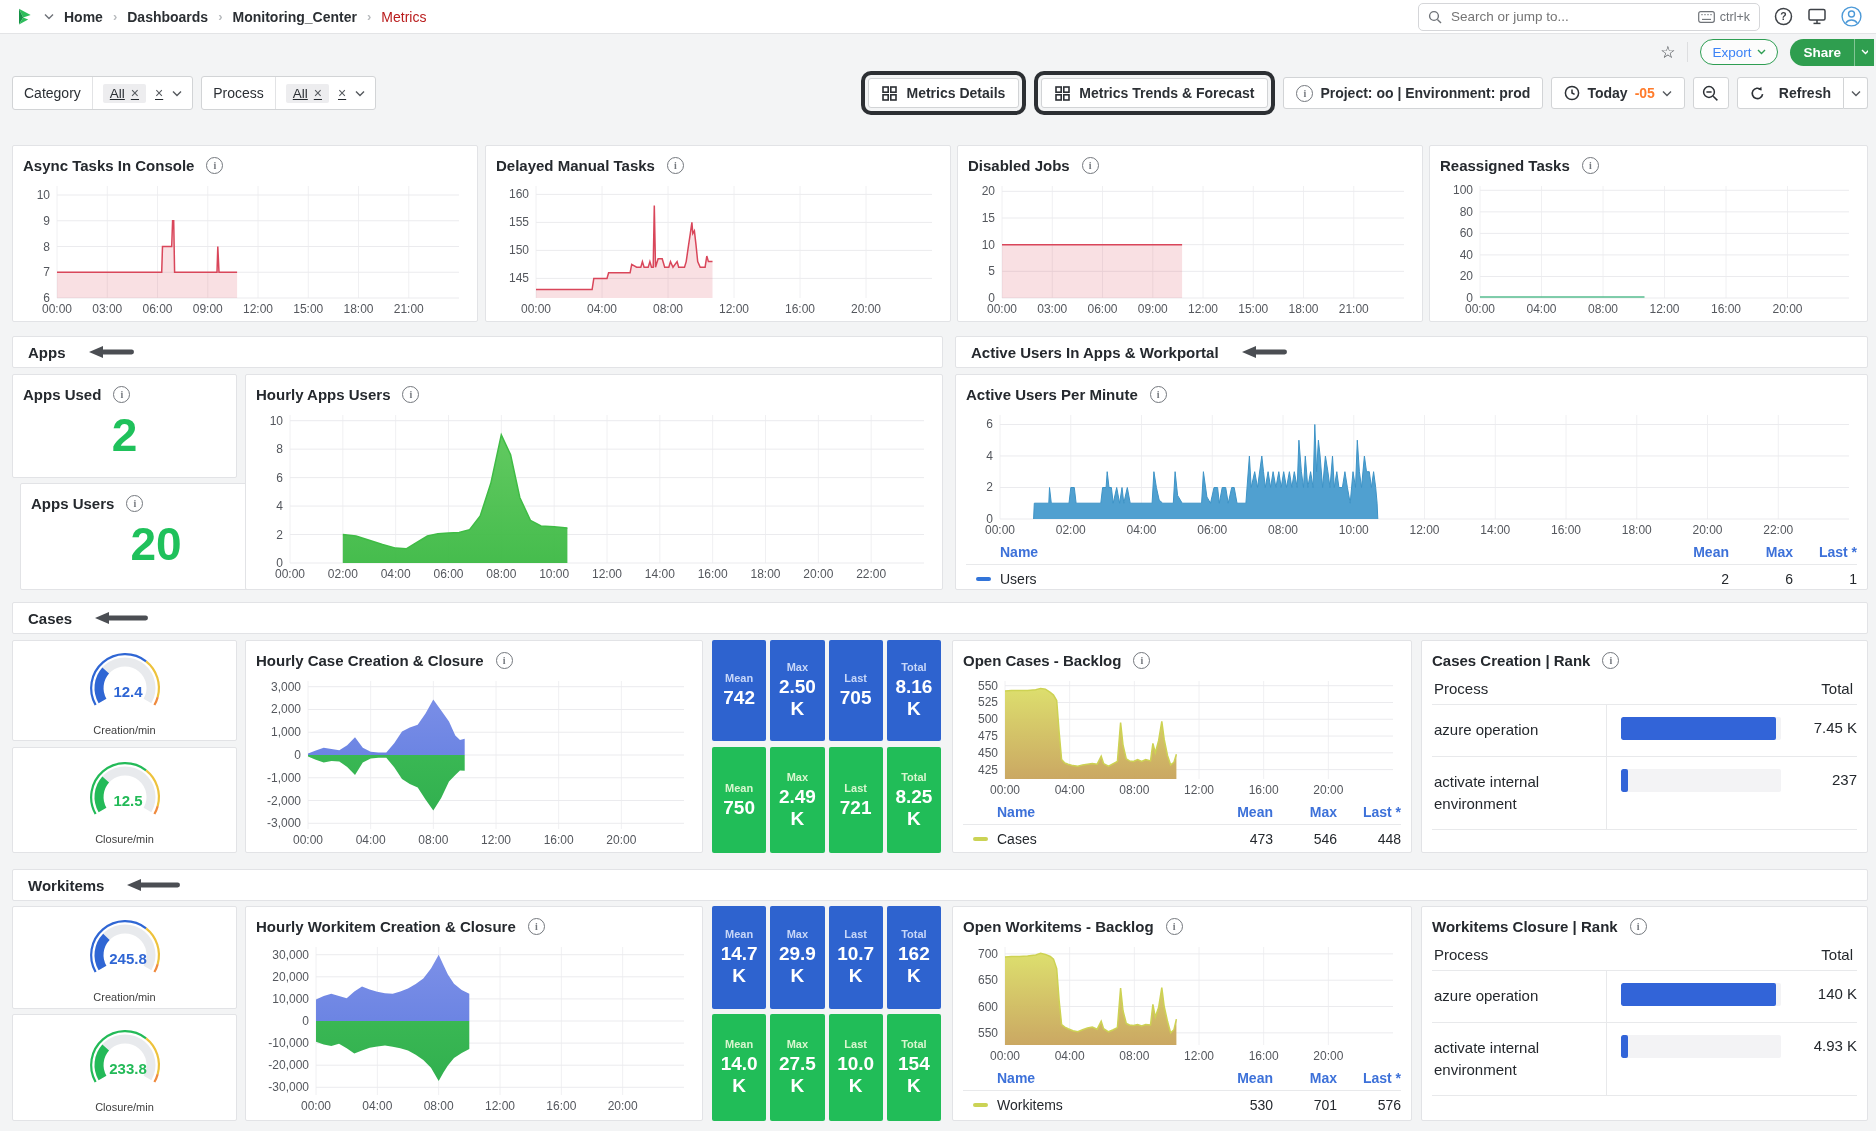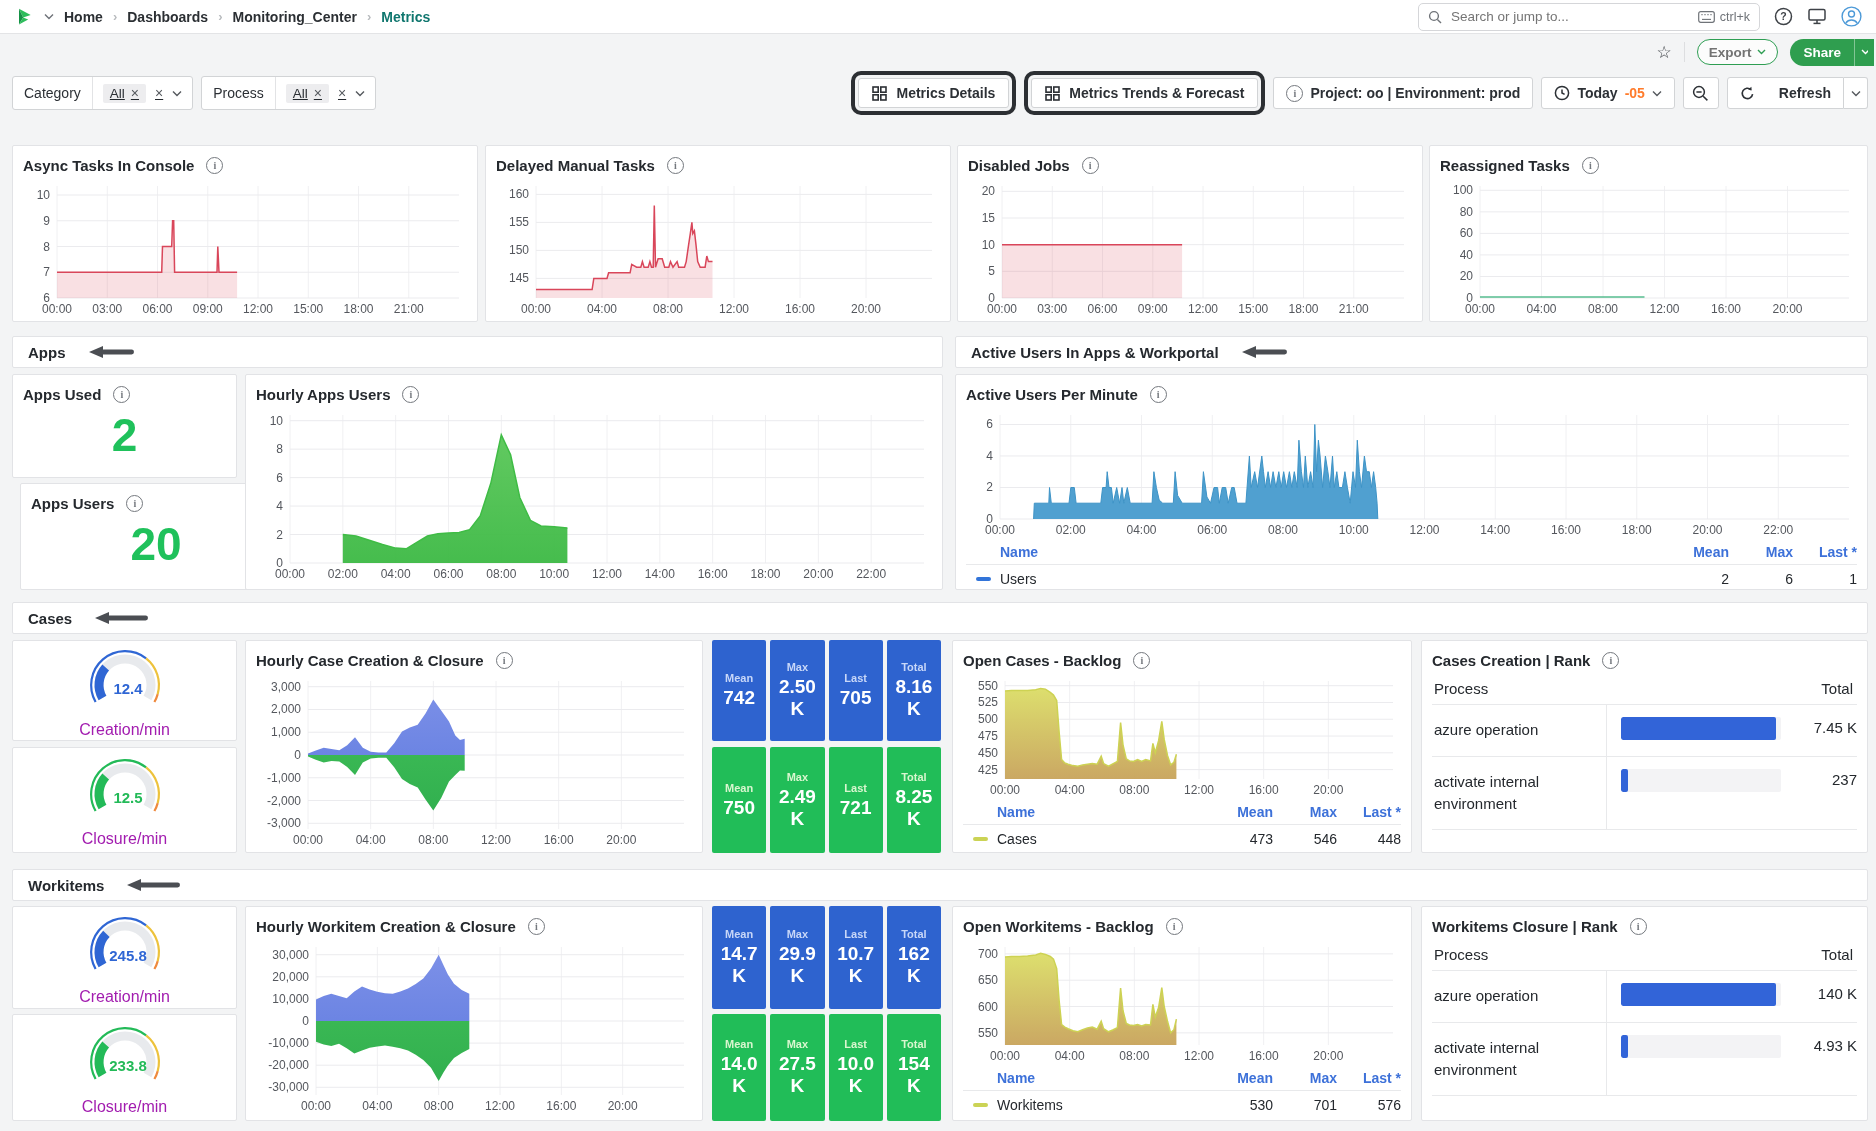--- a/index.html
+++ b/index.html
@@ -4,67 +4,67 @@
 <style>
   html,body{margin:0;padding:0;background:#eef0f1;font-family:"Liberation Sans",sans-serif;color:#24292e;}
   .app{position:relative;width:1876px;height:1131px;overflow:hidden;background:#f3f4f5;}
   svg{display:block}
   button{font-family:"Liberation Sans",sans-serif;cursor:pointer}
 
   
   .topnav{position:absolute;top:0;left:0;width:100%;height:34px;background:#fff;border-bottom:1px solid #e3e4e6;display:flex;align-items:center;padding:0 14px;box-sizing:border-box;gap:10px;}
   .crumbs{display:flex;align-items:center;gap:10px;font-size:14px;font-weight:bold;}
   .crumb{color:#2b2f33;cursor:pointer}
-  .crumb.last{color:#0f766e;font-weight:bold}
+  .crumb.last{color:#b91c1c;font-weight:normal}
   .crumb-sep{color:#b8bbbe;font-size:13px}
   .nav-right{margin-left:auto;display:flex;align-items:center;gap:14px;}
   .search{width:322px;height:26px;border:1px solid #d5d6d9;border-radius:5px;display:flex;align-items:center;gap:7px;padding:0 9px;background:#fff;}
   .search input{border:none;outline:none;flex:1;font-size:13.5px;color:#707479;background:transparent;font-family:"Liberation Sans",sans-serif;}
   .kbd-hint{display:flex;align-items:center;gap:5px;color:#6f7artifacts;color:#6f7378;font-size:12.5px;white-space:nowrap;}
   .icon-gray{color:#3e4247;display:flex;align-items:center}
 
   
   .actions{position:absolute;top:36px;right:0;height:32px;display:flex;align-items:center;gap:12px;padding-right:2px;}
   .star{font-size:17px;color:#3e4247;line-height:1;cursor:pointer}
   .vdivider{width:1px;height:20px;background:#dddee0}
-  .btn-export{height:26px;padding:0 11px;border:1px solid #2e9e53;border-radius:14px;background:#fcfcfc;color:#737373;font-size:13.5px;display:flex;align-items:center;gap:6px;font-weight:bold}
+  .btn-export{height:26px;padding:0 11px;border:1px solid #2e9e53;border-radius:14px;background:#fcfcfc;color:#3b82f6;font-size:13.5px;display:flex;align-items:center;gap:6px;font-weight:normal}
   .share-split{display:flex;align-items:stretch;height:27px;}
   .btn-share{background:#2f9e4f;color:#fff;border:none;border-radius:14px 0 0 14px;padding:0 13px;font-size:13.5px;font-weight:bold}
   .btn-share-caret{background:#2f9e4f;color:#fff;border:none;border-left:1px solid rgba(255,255,255,.4);width:20px;display:flex;align-items:center;justify-content:center;border-radius:0}
 
   
   .filters{position:absolute;top:76px;left:12px;right:8px;height:34px;display:flex;align-items:center;gap:8px;}
   .vargroup{display:flex;align-items:stretch;height:32px;background:#fff;border:1px solid #d2d4d6;border-radius:3px;overflow:hidden;}
   .varlabel{display:flex;align-items:center;padding:0 11px;font-size:14px;color:#2c3035;border-right:1px solid #e2e3e5;}
   .varvalue{display:flex;align-items:center;gap:9px;padding:0 10px;text-decoration:underline;}
   .chip{background:#ededef;border-radius:2px;padding:2px 7px;font-size:13.5px;display:flex;gap:6px;align-items:center;color:#2c3035;}
   .chip .x, .varvalue .x{color:#55595e;font-size:14px;cursor:pointer;line-height:1}
   .spacer{flex:1}
   .ring{border:4px solid #2c2f33;border-radius:10px;padding:3px;display:flex;}
   .navbtn{display:flex;align-items:center;gap:9px;height:30px;padding:0 13px;background:#fff;border:1px solid #d2d4d6;border-radius:3px;font-size:14px;font-weight:bold;color:#2c3035;white-space:nowrap}
   .toolbox{display:flex;align-items:center;gap:7px;height:32px;padding:0 12px;background:#fff;border:1px solid #d2d4d6;border-radius:3px;font-size:14px;font-weight:bold;color:#2c3035;box-sizing:border-box;white-space:nowrap}
   .orange{color:#ff7b2b}
   .iconbtn{width:36px;height:32px;display:flex;align-items:center;justify-content:center;background:#fff;border:1px solid #d2d4d6;border-radius:3px;box-sizing:border-box}
   .refresh-split{display:flex;height:32px;}
-  .refresh-main{display:flex;align-items:center;gap:24px;background:#fff;border:1px solid #d2d4d6;border-radius:3px 0 0 3px;padding:0 12px;font-size:14px;font-weight:bold;color:#2c3035}
+  .refresh-main{display:flex;align-items:center;gap:14px;background:#fff;border:1px solid #d2d4d6;border-radius:3px 0 0 3px;padding:0 12px;font-size:14px;font-weight:bold;color:#2c3035}
   .refresh-caret{width:24px;background:#fff;border:1px solid #d2d4d6;border-left:none;border-radius:0 3px 3px 0;display:flex;align-items:center;justify-content:center}
 
   
   .panel{position:absolute;background:#fff;border:1px solid #e2e3e6;border-radius:2px;box-sizing:border-box;padding:8px 10px;overflow:hidden;}
   .ptitle{display:flex;align-items:center;gap:12px;height:22px;font-size:15px;font-weight:bold;color:#25292e;margin-bottom:2px;white-space:nowrap}
   .info{width:15px;height:15px;min-width:15px;border:1.3px solid #74787e;border-radius:50%;color:#74787e;font-size:10px;font-weight:bold;display:flex;align-items:center;justify-content:center;cursor:pointer;font-family:"Liberation Serif",serif;}
   .chart{position:relative;width:100%;}
   .chart text{font-size:12px;fill:#54575d}
   .ch-140{height:140px}.ch-176{height:176px}.ch-132{height:132px}.ch-126{height:126px}
 
   .secheader{position:absolute;height:32px;background:#fff;border:1px solid #e2e3e6;border-radius:2px;display:flex;align-items:center;gap:16px;padding:0 15px;font-size:15px;font-weight:bold;color:#25292e;box-sizing:border-box;}
 
   .bigstat{display:flex;justify-content:center;align-items:center;height:56px;font-size:46px;font-weight:bold;color:#1fc15b;line-height:1;}
   .gaugepanel{display:flex;flex-direction:column;align-items:center;justify-content:center;padding:4px;}
-  .glabel{font-size:16px;color:#a21caf;margin-top:-2px}
+  .glabel{font-size:11px;color:#404040;margin-top:-2px}
 
   .tilegrid{position:absolute;display:grid;grid-template-columns:repeat(4,1fr);gap:4px;}
   .tile{border-radius:2px;display:flex;flex-direction:column;align-items:center;justify-content:center;gap:3px;text-align:center;padding:0 3px;box-sizing:border-box}
   .tile.blue{background:#2e63cf}
   .tile.green{background:#21bd58}
   .tlabel{font-size:11px;font-weight:bold}
   .tile.blue .tlabel{color:#c8d7f8}
   .tile.green .tlabel{color:#d9f6cf}
   .tvalue{color:#fff;font-size:19px;font-weight:bold;line-height:1.15}
 

